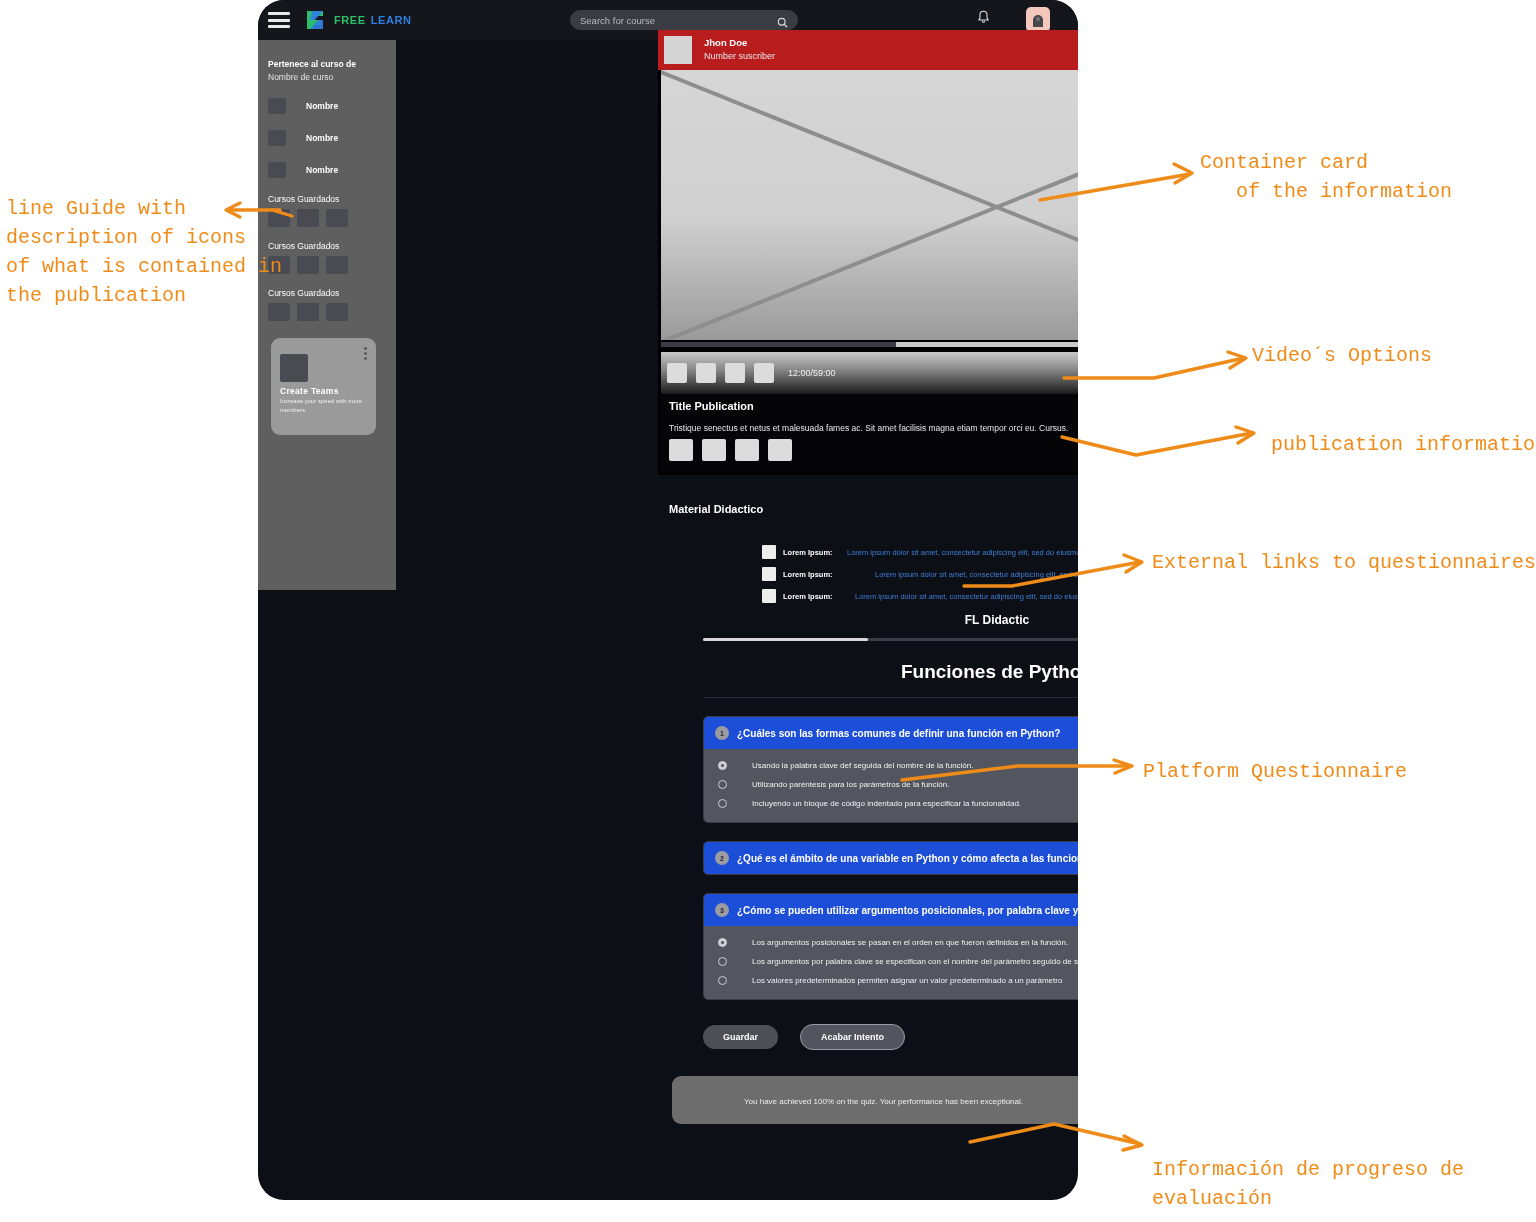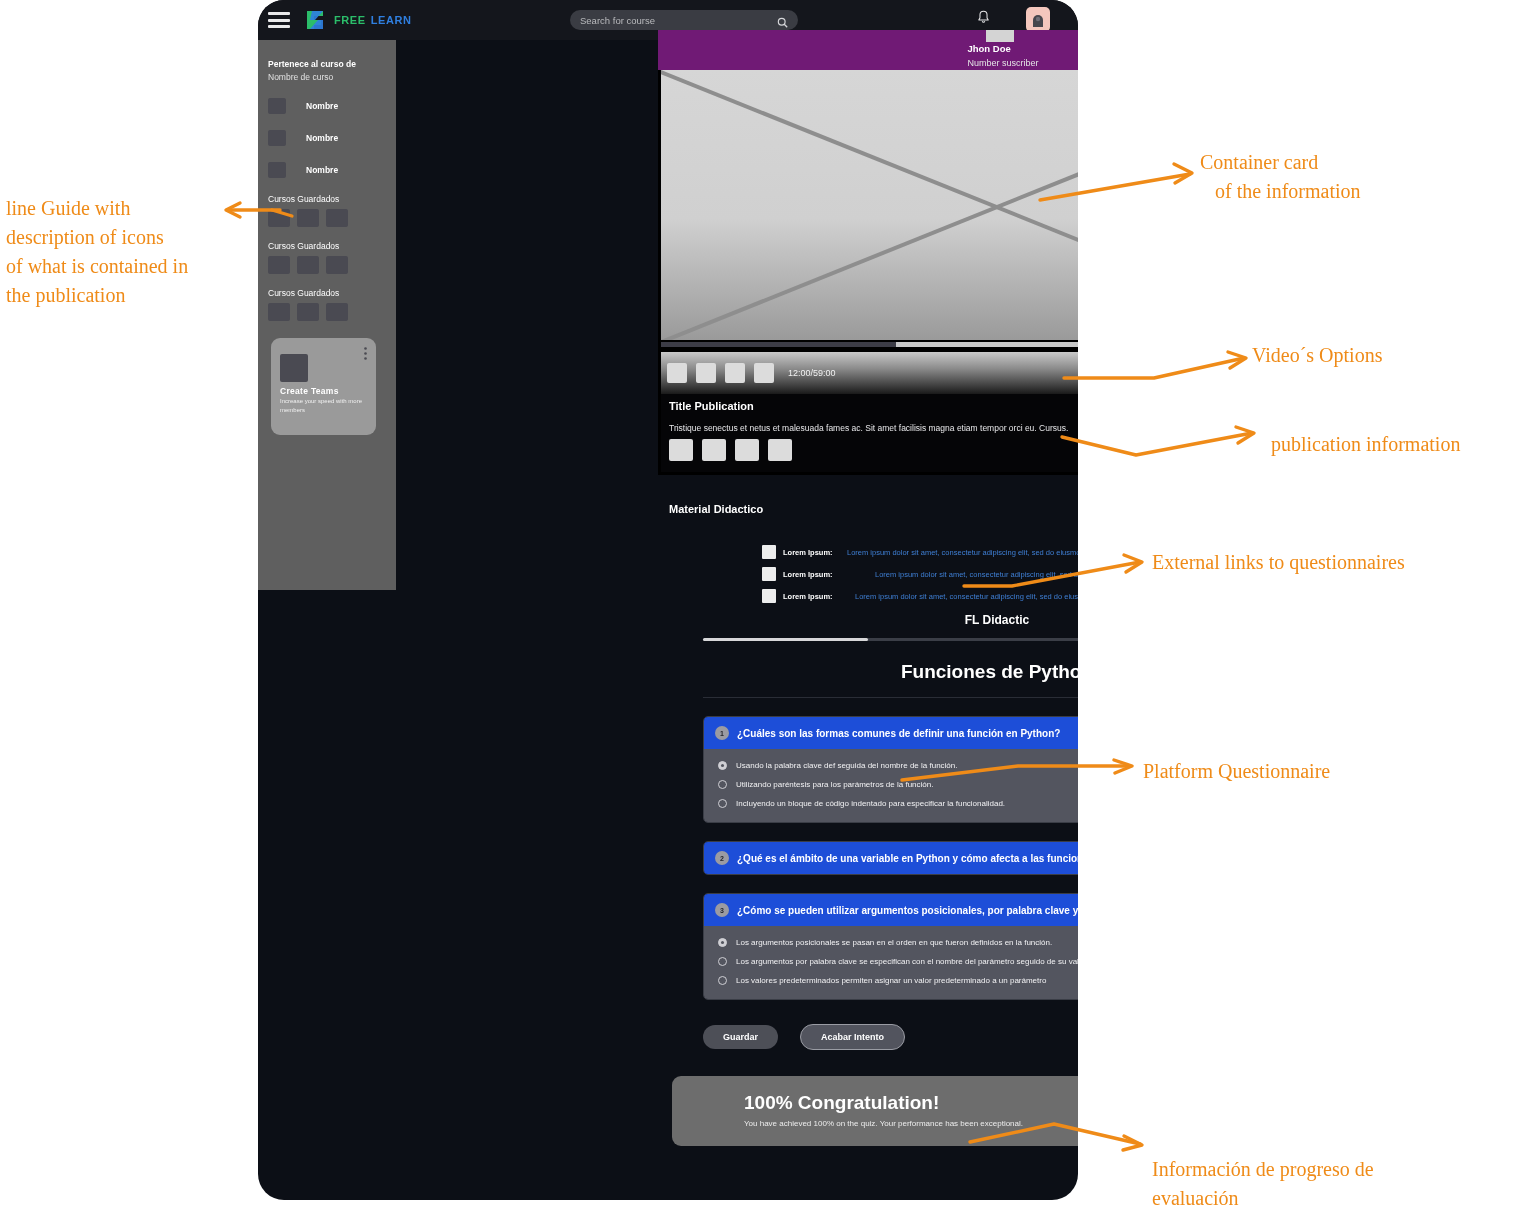--- a/index.html
+++ b/index.html
@@ -99,21 +99,21 @@
   }
   .teams-dots { position: absolute; right: 9px; top: 8px; }
   .teams-thumb { width: 28px; height: 28px; background: #4a4a52; border-radius: 2px; margin-top: 6px; }
   .teams-title { font-size: 8.5px; font-weight: bold; color: #ffffff; margin-top: 4px; letter-spacing: .3px; }
   .teams-desc { font-size: 6px; color: #f0f0f0; line-height: 1.45; margin-top: 1px; }
 
   
   #pub-header {
     position: absolute; left: 400px; top: 30px;
     width: 678px; height: 40px;
-    background: #701a75; display: flex; align-items: center; flex-direction: column;
+    background: #b91c1c; display: flex; align-items: center;
   }
   #pub-avatar { width: 28px; height: 28px; background: #d4d4d4; margin-left: 6px; }
   #pub-names { margin-left: 12px; }
   .pub-name { font-size: 9.5px; font-weight: bold; color: #ffffff; line-height: 1.5; }
   .pub-sub { font-size: 9px; color: #e4e4e6; line-height: 1.5; }
 
   
   #video-card {
     position: absolute; left: 400px; top: 70px;
     width: 678px; height: 405px; background: #000000;
@@ -202,21 +202,21 @@
   .opt:last-child { margin-bottom: 0; }
   .radio {
     width: 9px; height: 9px; border-radius: 50%;
     border: 1.2px solid #cfcfd4; flex: none; position: relative; cursor: pointer;
   }
   .radio.sel { background: #cfcfd4; }
   .radio.sel::after {
     content: ''; position: absolute; left: 2px; top: 2px;
     width: 3px; height: 3px; border-radius: 50%; background: #53555f;
   }
-  .opt-text { font-size: 8px; color: #f2f2f4; margin-left: 9px; }
+  .opt-text { font-size: 8px; color: #f2f2f4; margin-left: 25px; }
 
   #quiz-actions {
     width: 588px; margin: 24px auto 0 auto;
     display: flex; align-items: center;
   }
   .btn {
     font-size: 9px; font-weight: bold; color: #ffffff;
     border-radius: 13px; padding: 7px 20px; cursor: pointer;
     font-family: "Liberation Sans", sans-serif;
   }
@@ -228,21 +228,21 @@
     background: #6d6d6d; border-radius: 9px;
     padding: 16px 0 18px 72px;
   }
   #congrats-title { font-size: 19px; font-weight: bold; color: #ffffff; }
   #congrats-sub { font-size: 8px; color: #ededed; margin-top: 5px; }
 
   
   .anno {
     position: absolute;
     color: #ef8b18;
-    font-family: Liberation Serif, serif;
+    font-family: Liberation Mono, monospace;
     font-size: 20px;
     line-height: 1.45;
     white-space: pre;
   }
   svg.anno-arrow { position: absolute; overflow: visible; }
 </style>
 </head>
 <body>
 
 <div id="app-frame">
@@ -465,21 +465,20 @@
       </div>
     </div>
 
     <div id="quiz-actions">
       <button class="btn" id="btn-guardar">Guardar</button>
       <button class="btn" id="btn-acabar">Acabar Intento</button>
 
     </div>
 
     <div id="congrats">
-      <div id="congrats-title">100% Congratulation!</div>
       <div id="congrats-sub">You have achieved 100% on the quiz. Your performance has been exceptional.</div>
     </div>
   </div>
 </div>
 
 <div class="anno" style="left:6px; top:194px;">line Guide with
 description of icons
 of what is contained in
 the publication</div>
 <svg class="anno-arrow" style="left:218px; top:200px;" width="64" height="20">

